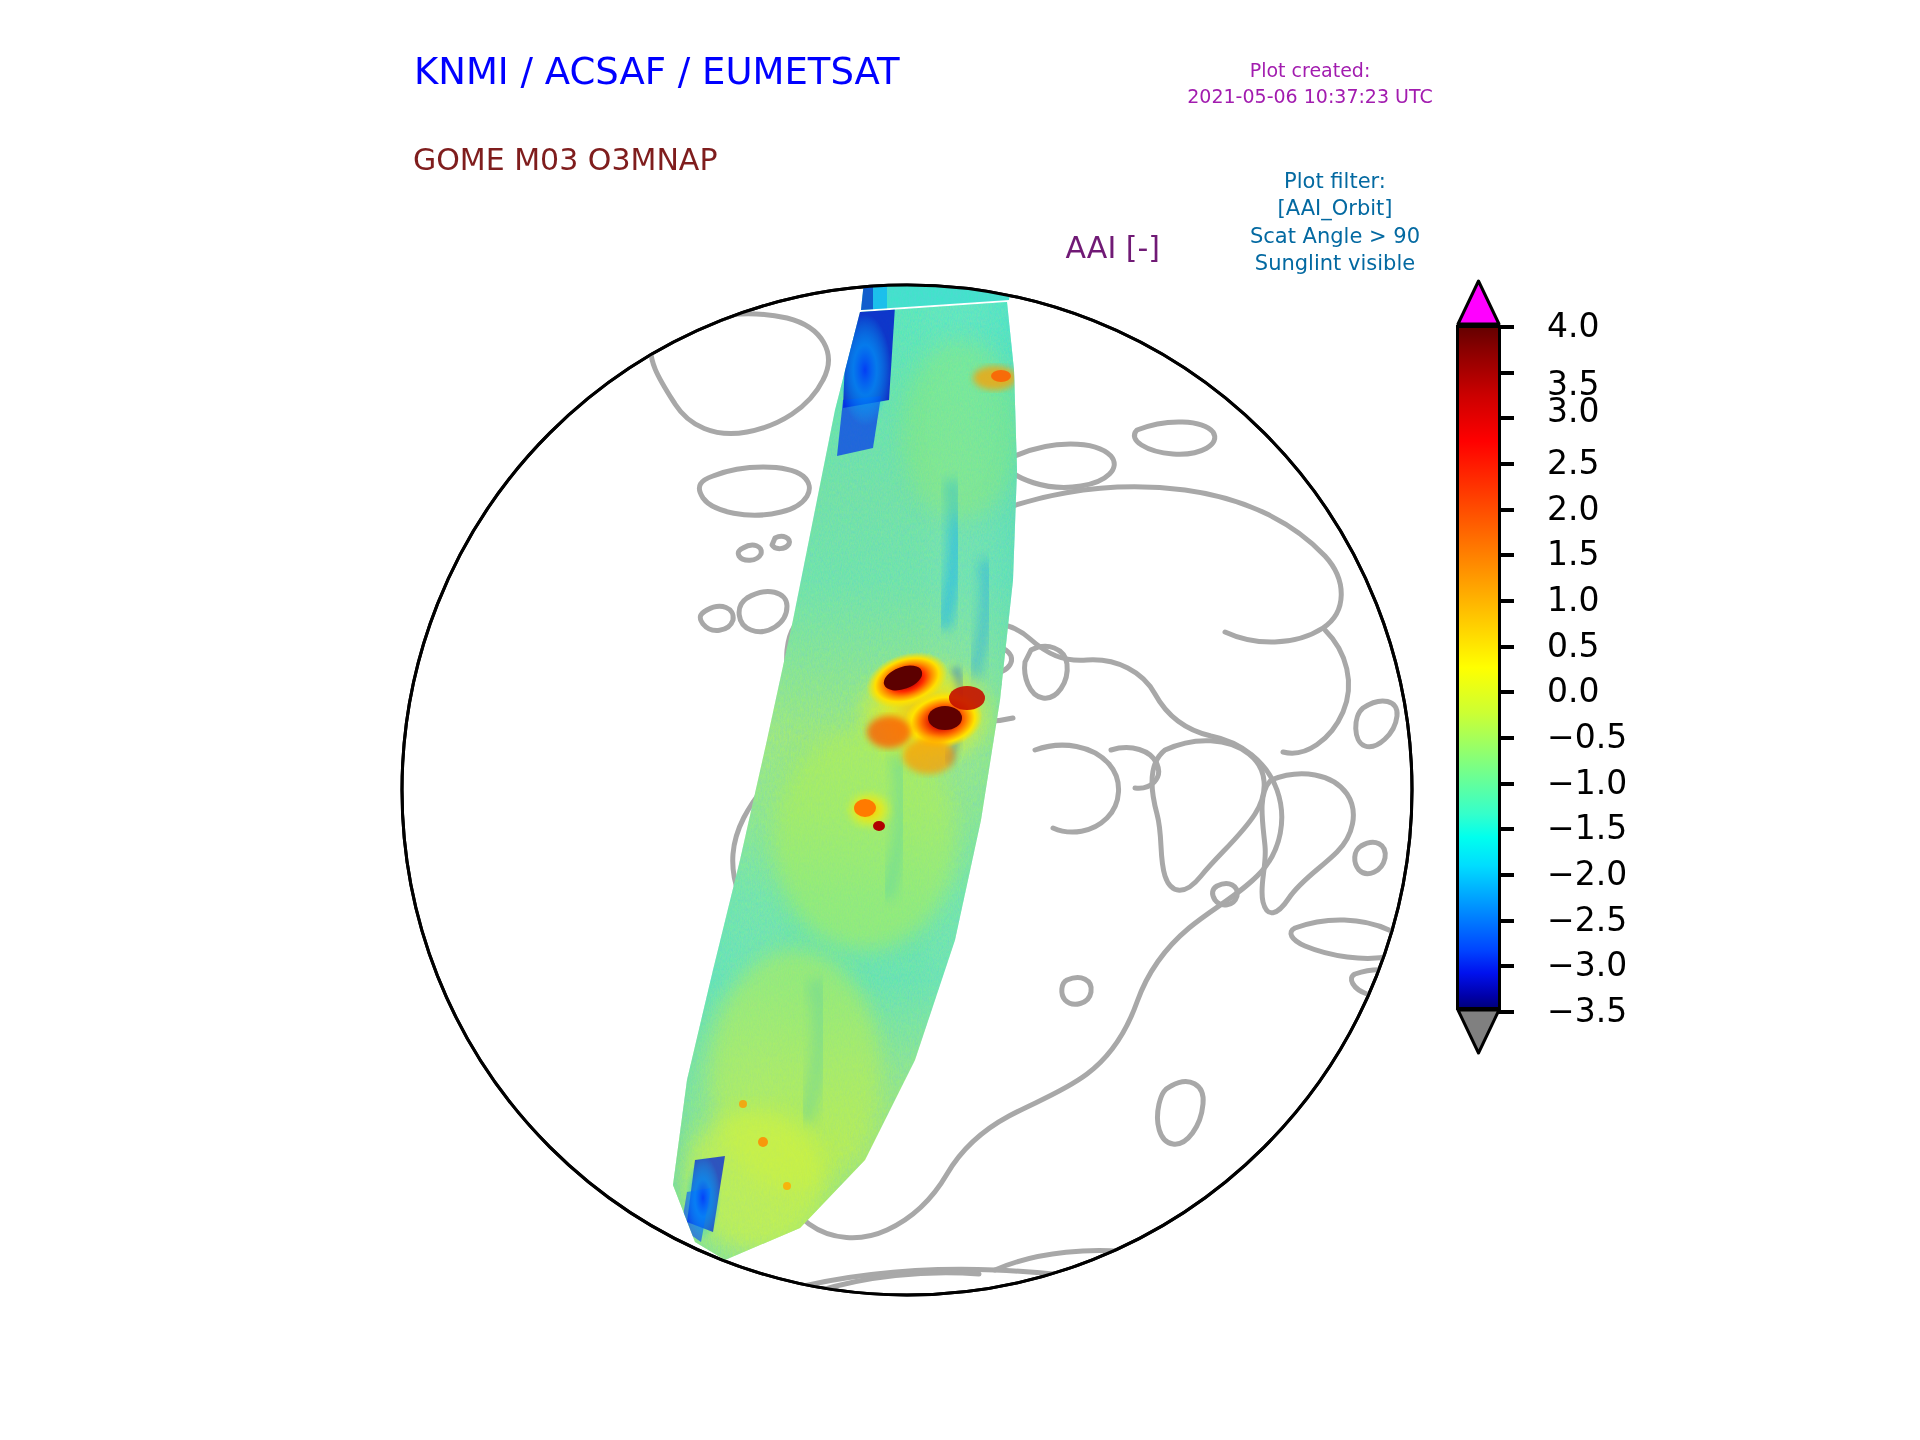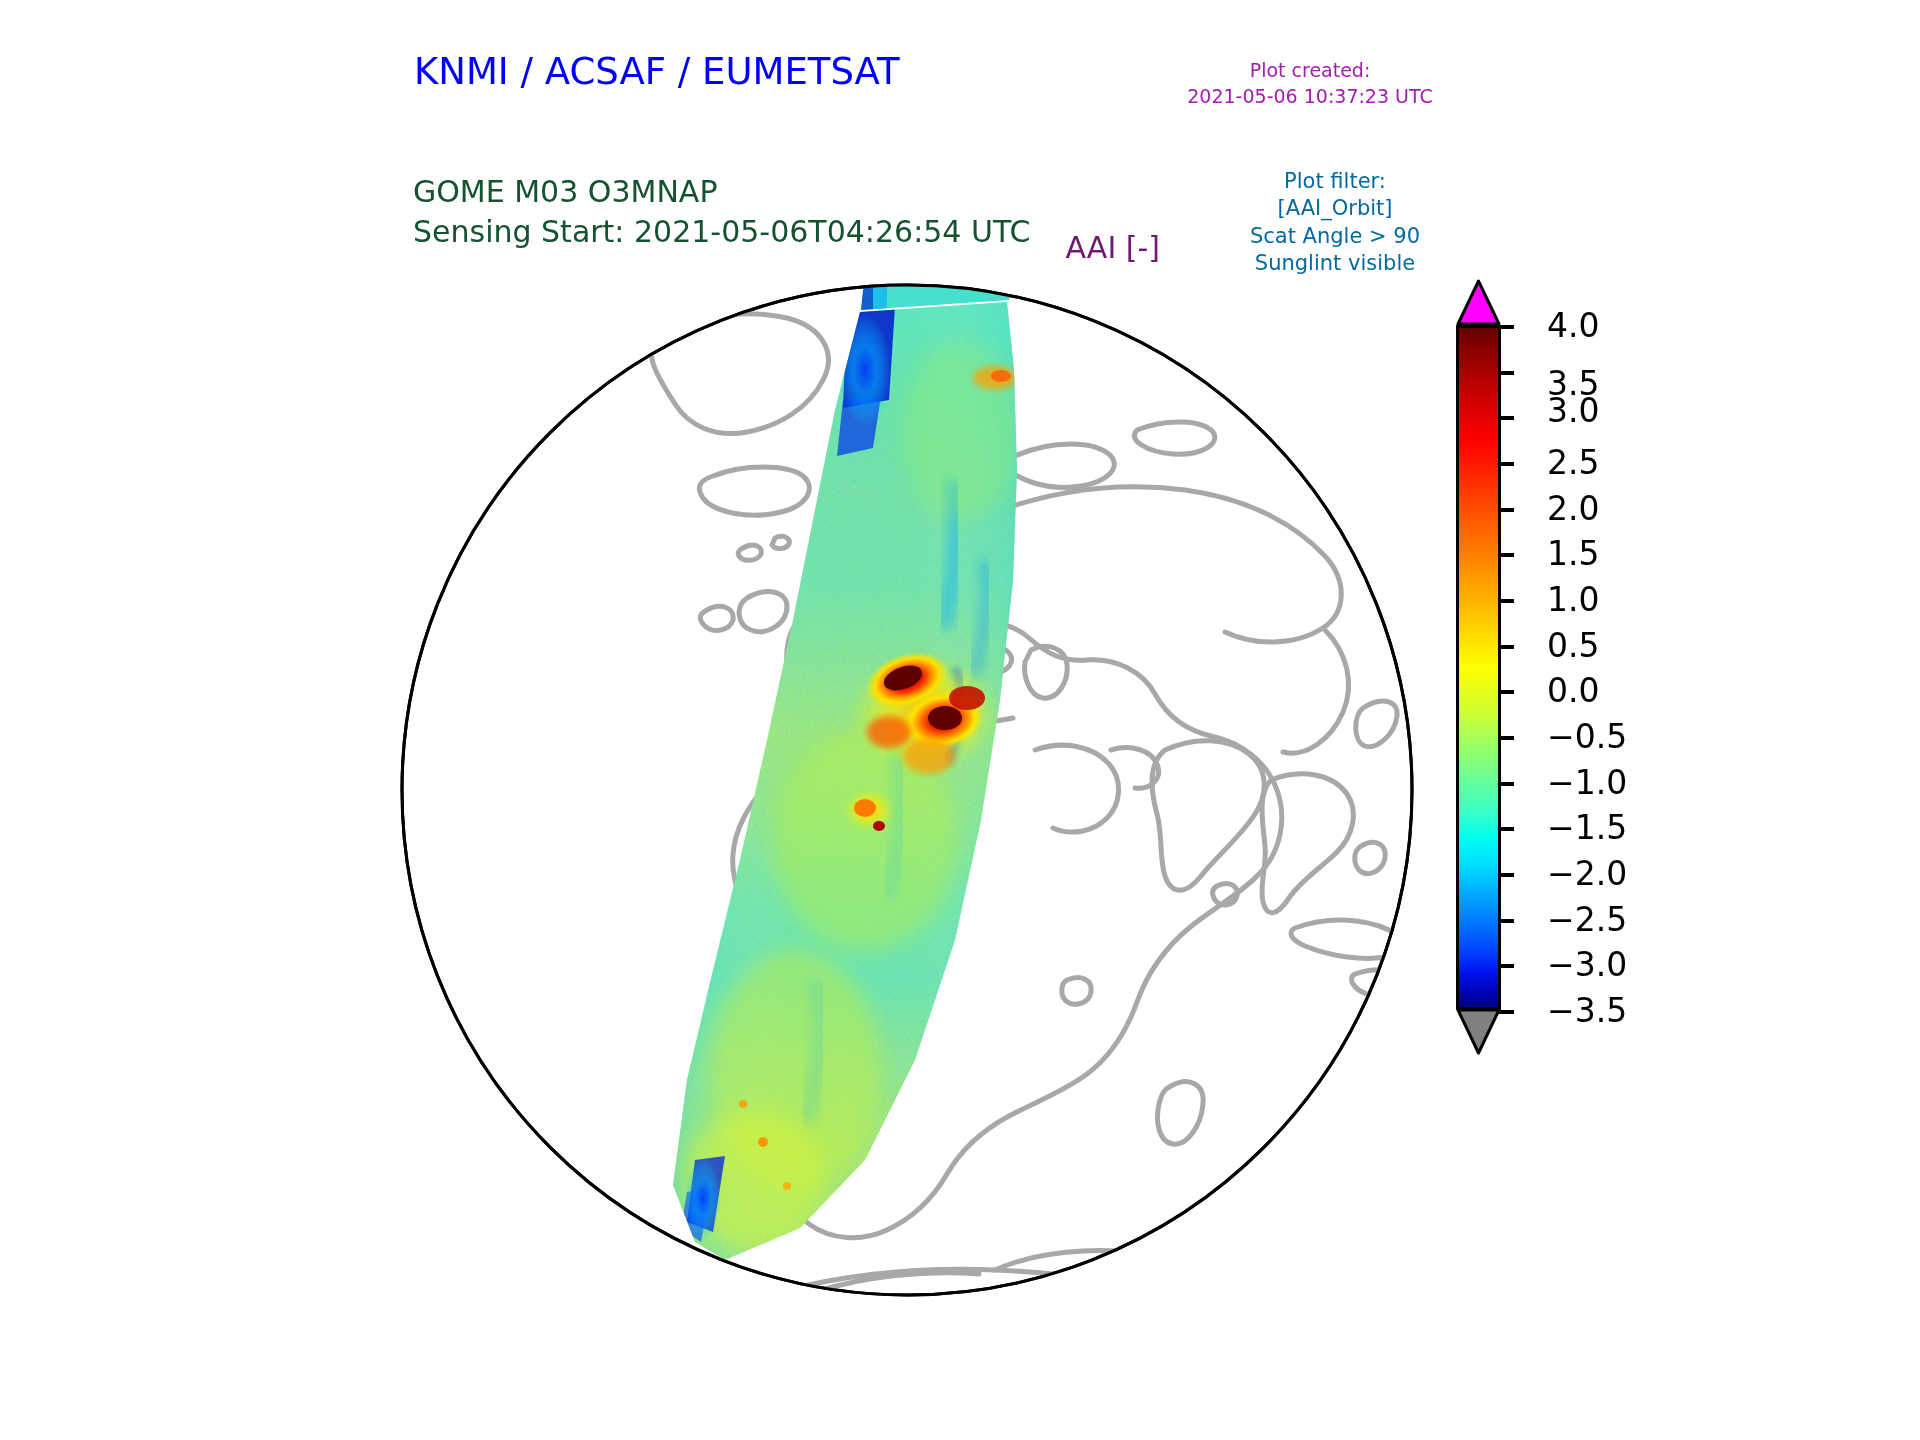--- a/index.html
+++ b/index.html
@@ -35,24 +35,23 @@
     font-size: 19px;
     color: #a21caf;
     line-height: 1.35;
   }
 
   #dataset-block {
     position: absolute;
     left: 413px;
     top: 140px;
     font-size: 30px;
-    color: #14532d;
+    color: #7f1d1d;
     line-height: 1.32;
     white-space: nowrap;
-    margin-top: 32px;
   }
 
   #quantity-title {
     position: absolute;
     left: 660px;
     top: 230px;
     width: 500px;
     text-align: right;
     font-size: 30px;
     color: #701a75;
@@ -158,21 +157,20 @@
 
 <div id="org-title">KNMI / ACSAF / EUMETSAT</div>
 
 <div id="plot-created-block">
   <div>Plot created:</div>
   <div>2021-05-06 10:37:23 UTC</div>
 </div>
 
 <div id="dataset-block">
   <div>GOME M03 O3MNAP</div>
-  <div>Sensing Start: 2021-05-06T04:26:54 UTC</div>
 </div>
 
 <div id="quantity-title">AAI [-]</div>
 
 <div id="plot-filter-block">
   <div>Plot filter:</div>
   <div>[AAI_Orbit]</div>
   <div>Scat Angle &gt; 90</div>
   <div>Sunglint visible</div>
 </div>

